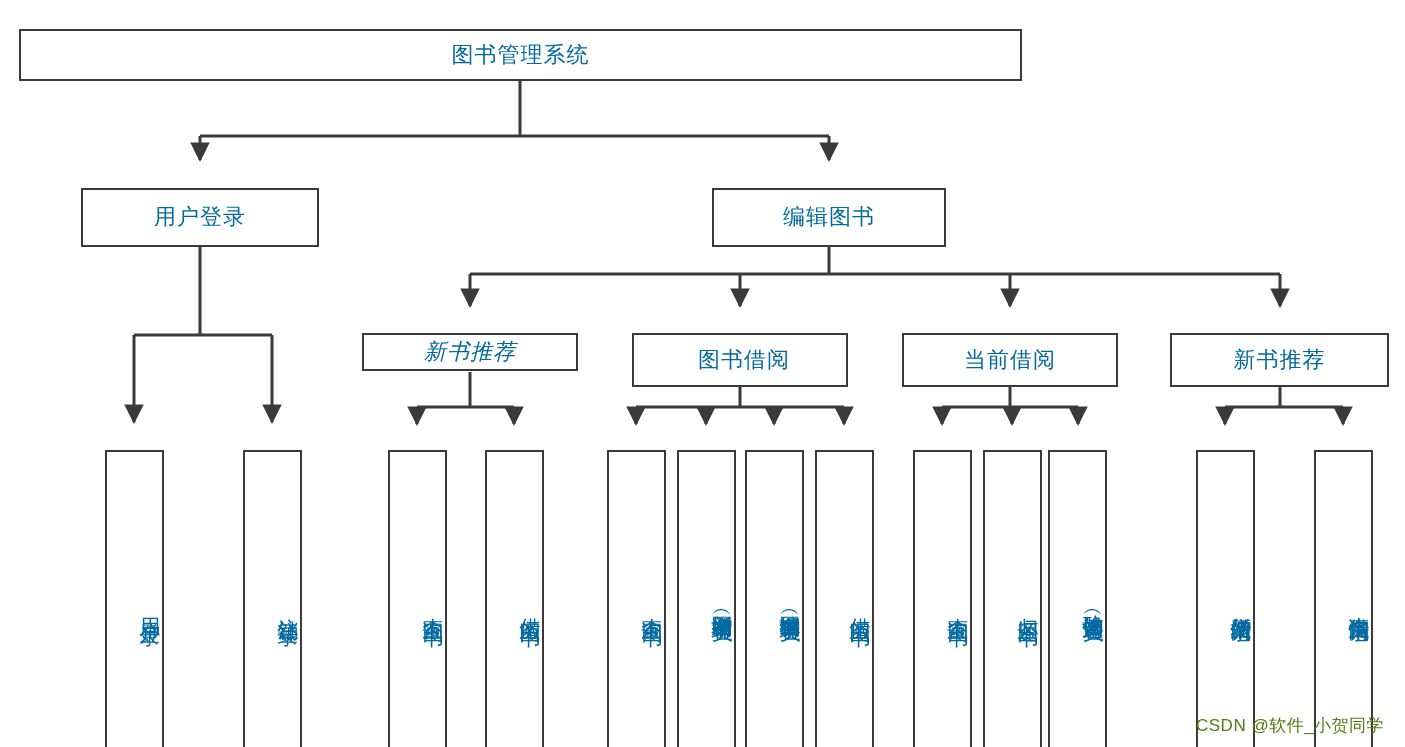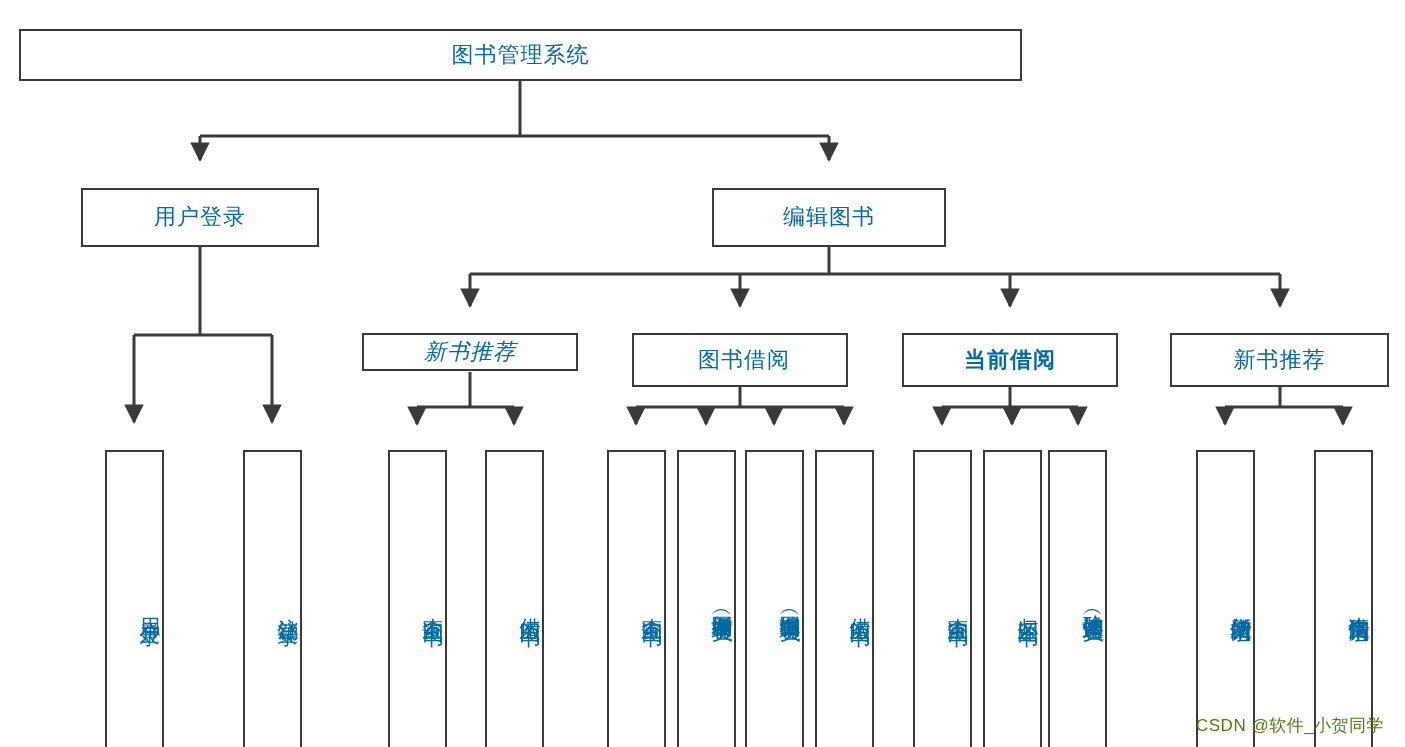--- a/index.html
+++ b/index.html
@@ -130,21 +130,21 @@
   <div class="node horiz" style="left:712px; top:173px; width:234px; height:59px;">
     <span>编辑图书</span>
   </div>
 
   <div class="node horiz" style="left:362px; top:318px; width:216px; height:38px;font-style:italic;">
     <span>新书推荐</span>
   </div>
   <div class="node horiz" style="left:632px; top:318px; width:216px; height:54px;padding-left:8px;">
     <span>图书借阅</span>
   </div>
-  <div class="node horiz" style="left:902px; top:318px; width:216px; height:54px;font-weight:bold;">
+  <div class="node horiz" style="left:902px; top:318px; width:216px; height:54px;">
     <span>当前借阅</span>
   </div>
   <div class="node horiz" style="left:1170px; top:318px; width:219px; height:54px;">
     <span>新书推荐</span>
   </div>
 
   <div class="node vert" style="left:105px; top:435px; width:59px; height:299px;">
     <span>用户登录</span>
   </div>
   <div class="node vert" style="left:243px; top:435px; width:59px; height:299px;">

